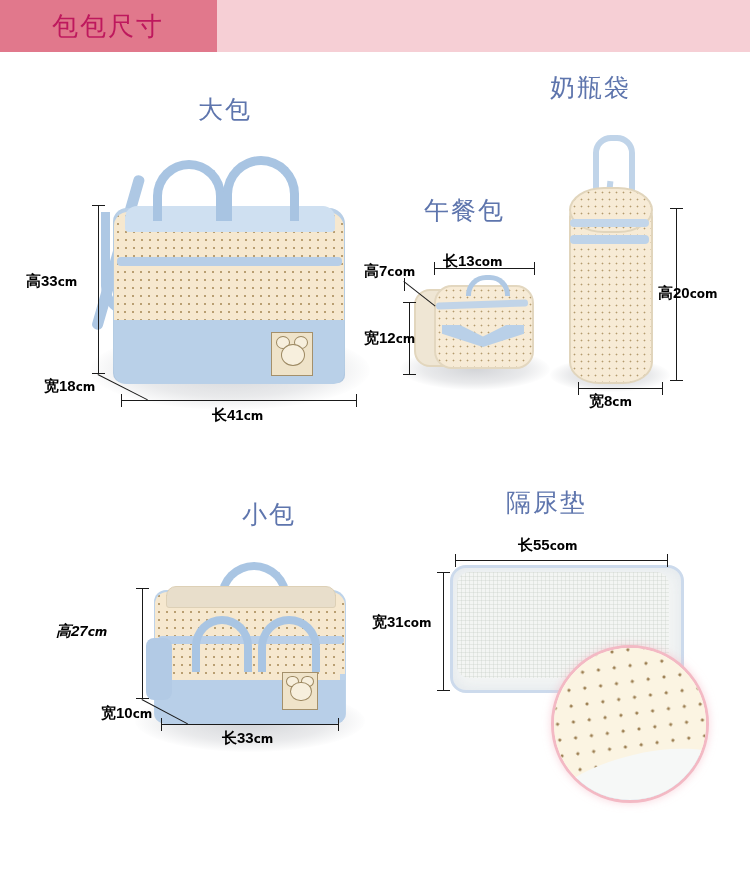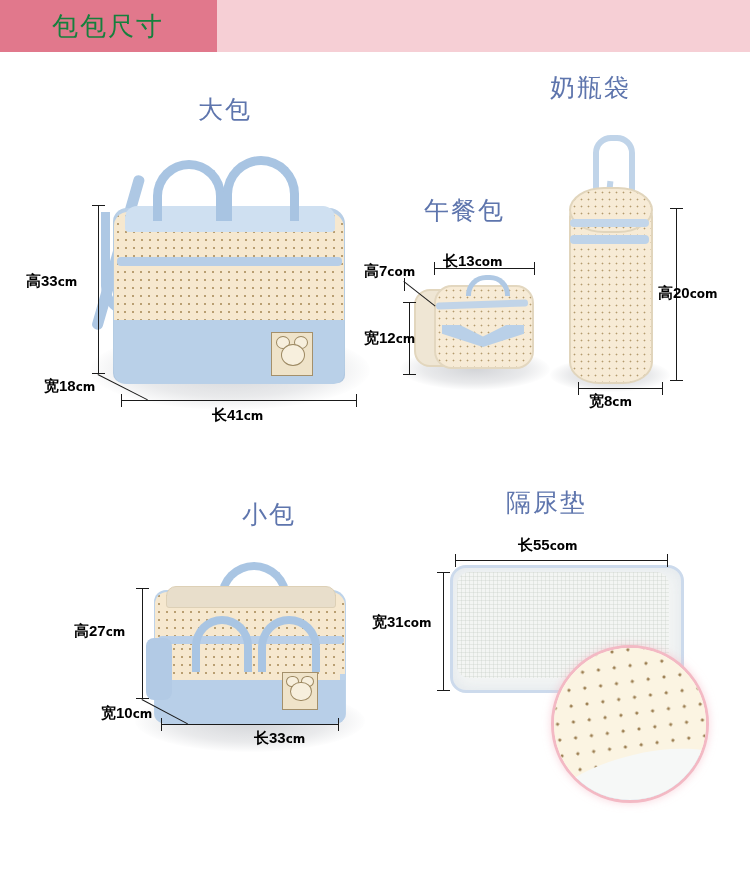--- a/index.html
+++ b/index.html
@@ -31,21 +31,21 @@
     position: absolute;
     left: 0; top: 0;
     width: 217px; height: 52px;
     background: #e1788c;
   }
   .banner-title {
     position: absolute;
     left: 52px; top: 8px;
     font-size: 26px;
     line-height: 36px;
-    color: #15803d;
+    color: #be185d;
     letter-spacing: 2px;
     font-family: "DejaVu Sans", sans-serif;
     font-weight: normal;
     white-space: nowrap;
     text-align: center;
   }
 
   
   .caption {
     position: absolute;
@@ -556,33 +556,33 @@
   <div class="patch">
     <div class="bear-ear l"></div>
     <div class="bear-ear r"></div>
     <div class="bear-head"></div>
   </div>
 </div>
 
 <div class="rule-v" style="left:142px; top:588px; height:110px;"></div>
 <div class="tick-h" style="left:136px; top:588px;"></div>
 <div class="tick-h" style="left:136px; top:698px;"></div>
-<div class="dim-label" style="left:74px; top:622px;">
+<div class="dim-label" style="left:56px; top:622px;font-style:italic;">
   <span class="num">高27</span><span class="unit">cm</span>
 </div>
 
 <div class="rule-diag" style="left:142px; top:699px; width:52px; transform: rotate(28deg);"></div>
 <div class="dim-label" style="left:89px; top:704px;margin-left:12px;">
   <span class="num">宽10</span><span class="unit">cm</span>
 </div>
 
 <div class="rule-h" style="left:161px; top:724px; width:177px;"></div>
 <div class="tick-v" style="left:161px; top:718px;"></div>
 <div class="tick-v" style="left:338px; top:718px;"></div>
-<div class="dim-label" style="left:222px; top:729px;margin-left:32px;">
+<div class="dim-label" style="left:222px; top:729px;">
   <span class="num">长33</span><span class="unit">cm</span>
 </div>
 
 <div class="caption" style="left:506px; top:488px;">隔尿垫</div>
 
 <div class="product" id="pad">
   <div class="sheet">
     <div class="mesh"></div>
   </div>
 </div>

